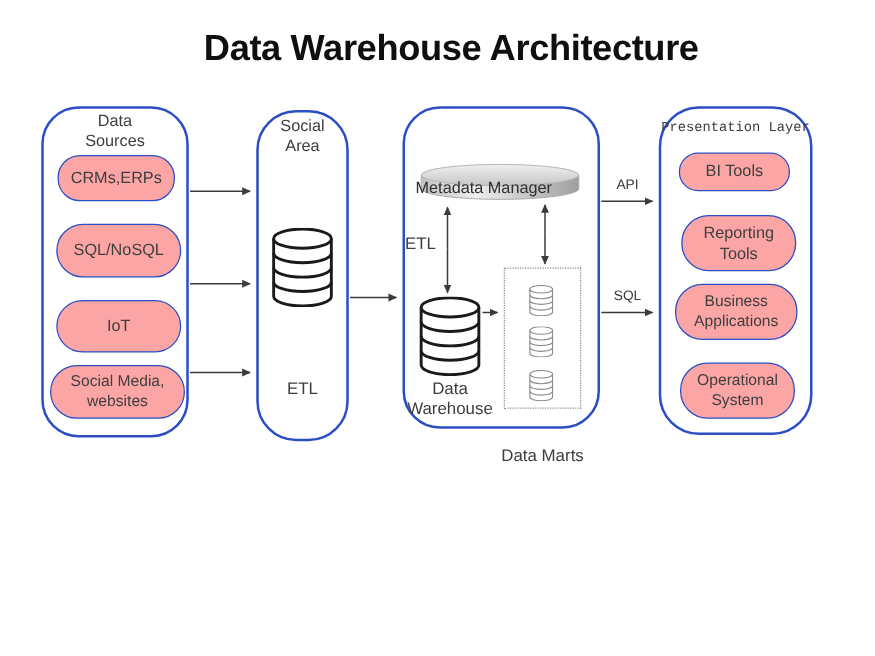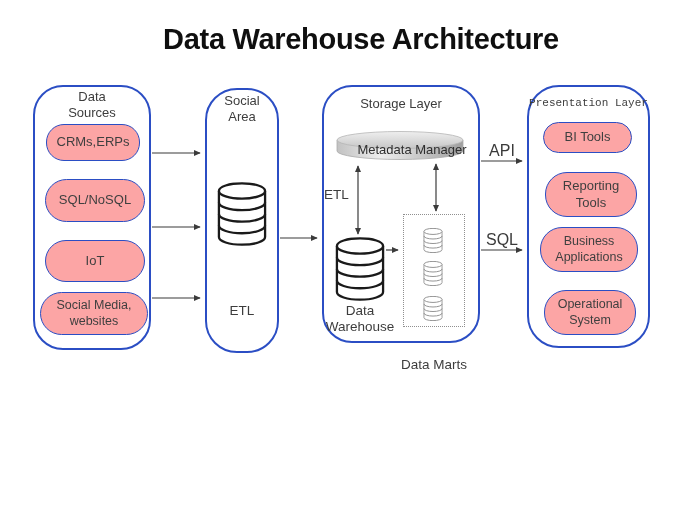--- a/index.html
+++ b/index.html
@@ -30,33 +30,33 @@
   #pill-social{left:40px;top:292px;width:108px;height:43px;font-size:12.5px;}
   
   #st-panel{left:205px;top:88px;width:74px;height:265px;border-radius:32px;}
   #st-title{left:212px;top:93px;width:60px;}
   #st-etl{left:205px;top:303px;width:74px;text-align:center;font-size:13.5px;}
   
   #sto-panel{left:322px;top:85px;width:158px;height:258px;}
   #sto-title{left:322px;top:96px;width:158px;}
   #sto-etl{left:324px;top:187px;width:40px;font-size:13.5px;}
   #meta-disk{left:336px;top:130px;width:128px;height:31px;}
-  #meta-label{left:348px;top:142px;width:128px;text-align:center;font-size:13px;color:#2e2e2e;z-index:4;}
+  #meta-label{left:323px;top:142px;width:128px;text-align:center;font-size:13px;color:#2e2e2e;z-index:4;}
   #dw-label{left:320px;top:303px;width:80px;text-align:center;font-size:13.5px;line-height:1.22;}
   #marts-box{left:403px;top:214px;width:62px;height:113px;border:1px dotted #8f8f8f;background:transparent;}
   #marts-label{left:396px;top:329px;width:76px;text-align:center;font-size:13.5px;z-index:4;margin-top:28px;}
   
   #pr-panel{left:527px;top:85px;width:123px;height:263px;border-radius:32px;}
   #pr-title{left:522px;top:97px;width:133px;font-size:11px;font-family:Liberation Mono, monospace;}
   #pill-bi{left:543px;top:122px;width:89px;height:31px;border-radius:16px;}
   #pill-rep{left:545px;top:172px;width:92px;height:45px;}
   #pill-bus{left:540px;top:227px;width:98px;height:45px;font-size:12.5px;}
   #pill-ops{left:544px;top:290px;width:92px;height:45px;font-size:12.5px;}
   
-  .conn-label{width:40px;text-align:center;font-size:16px;color:#3a3a3a;}
+  .conn-label{width:40px;text-align:center;font-size:11px;color:#3a3a3a;}
   #api-label{left:482px;top:142px;}
   #sql-label{left:482px;top:231px;}
   
   .cyl{position:absolute;}
   #arrow-layer{position:absolute;left:0;top:0;width:700px;height:525px;z-index:5;pointer-events:none;}
 </style>
 </head>
 <body>
 
 <div id="canvas">
@@ -71,21 +71,20 @@
   <div class="abs pill" id="pill-social">Social Media, websites</div>
 
   <div class="abs panel" id="st-panel"></div>
   <div class="abs panel-title" id="st-title">Social Area</div>
   <svg class="cyl" style="left:217px;top:182px;width:50px;height:64px;color:#1a1a1a" viewBox="0 0 52 66">
     <use href="#db-cyl"></use>
   </svg>
   <div class="abs panel-title" id="st-etl">ETL</div>
 
   <div class="abs panel" id="sto-panel"></div>
-  <div class="abs panel-title" id="sto-title">Storage Layer</div>
 
   <svg class="abs" id="meta-disk" viewBox="0 0 128 31">
     <defs>
       <linearGradient id="gSide" x1="0" y1="0" x2="1" y2="0">
         <stop offset="0" stop-color="#c2c2c2"></stop>
         <stop offset="0.35" stop-color="#ededed"></stop>
         <stop offset="1" stop-color="#9f9f9f"></stop>
       </linearGradient>
       <linearGradient id="gTop" x1="0" y1="0" x2="0" y2="1">
         <stop offset="0" stop-color="#efefef"></stop>

